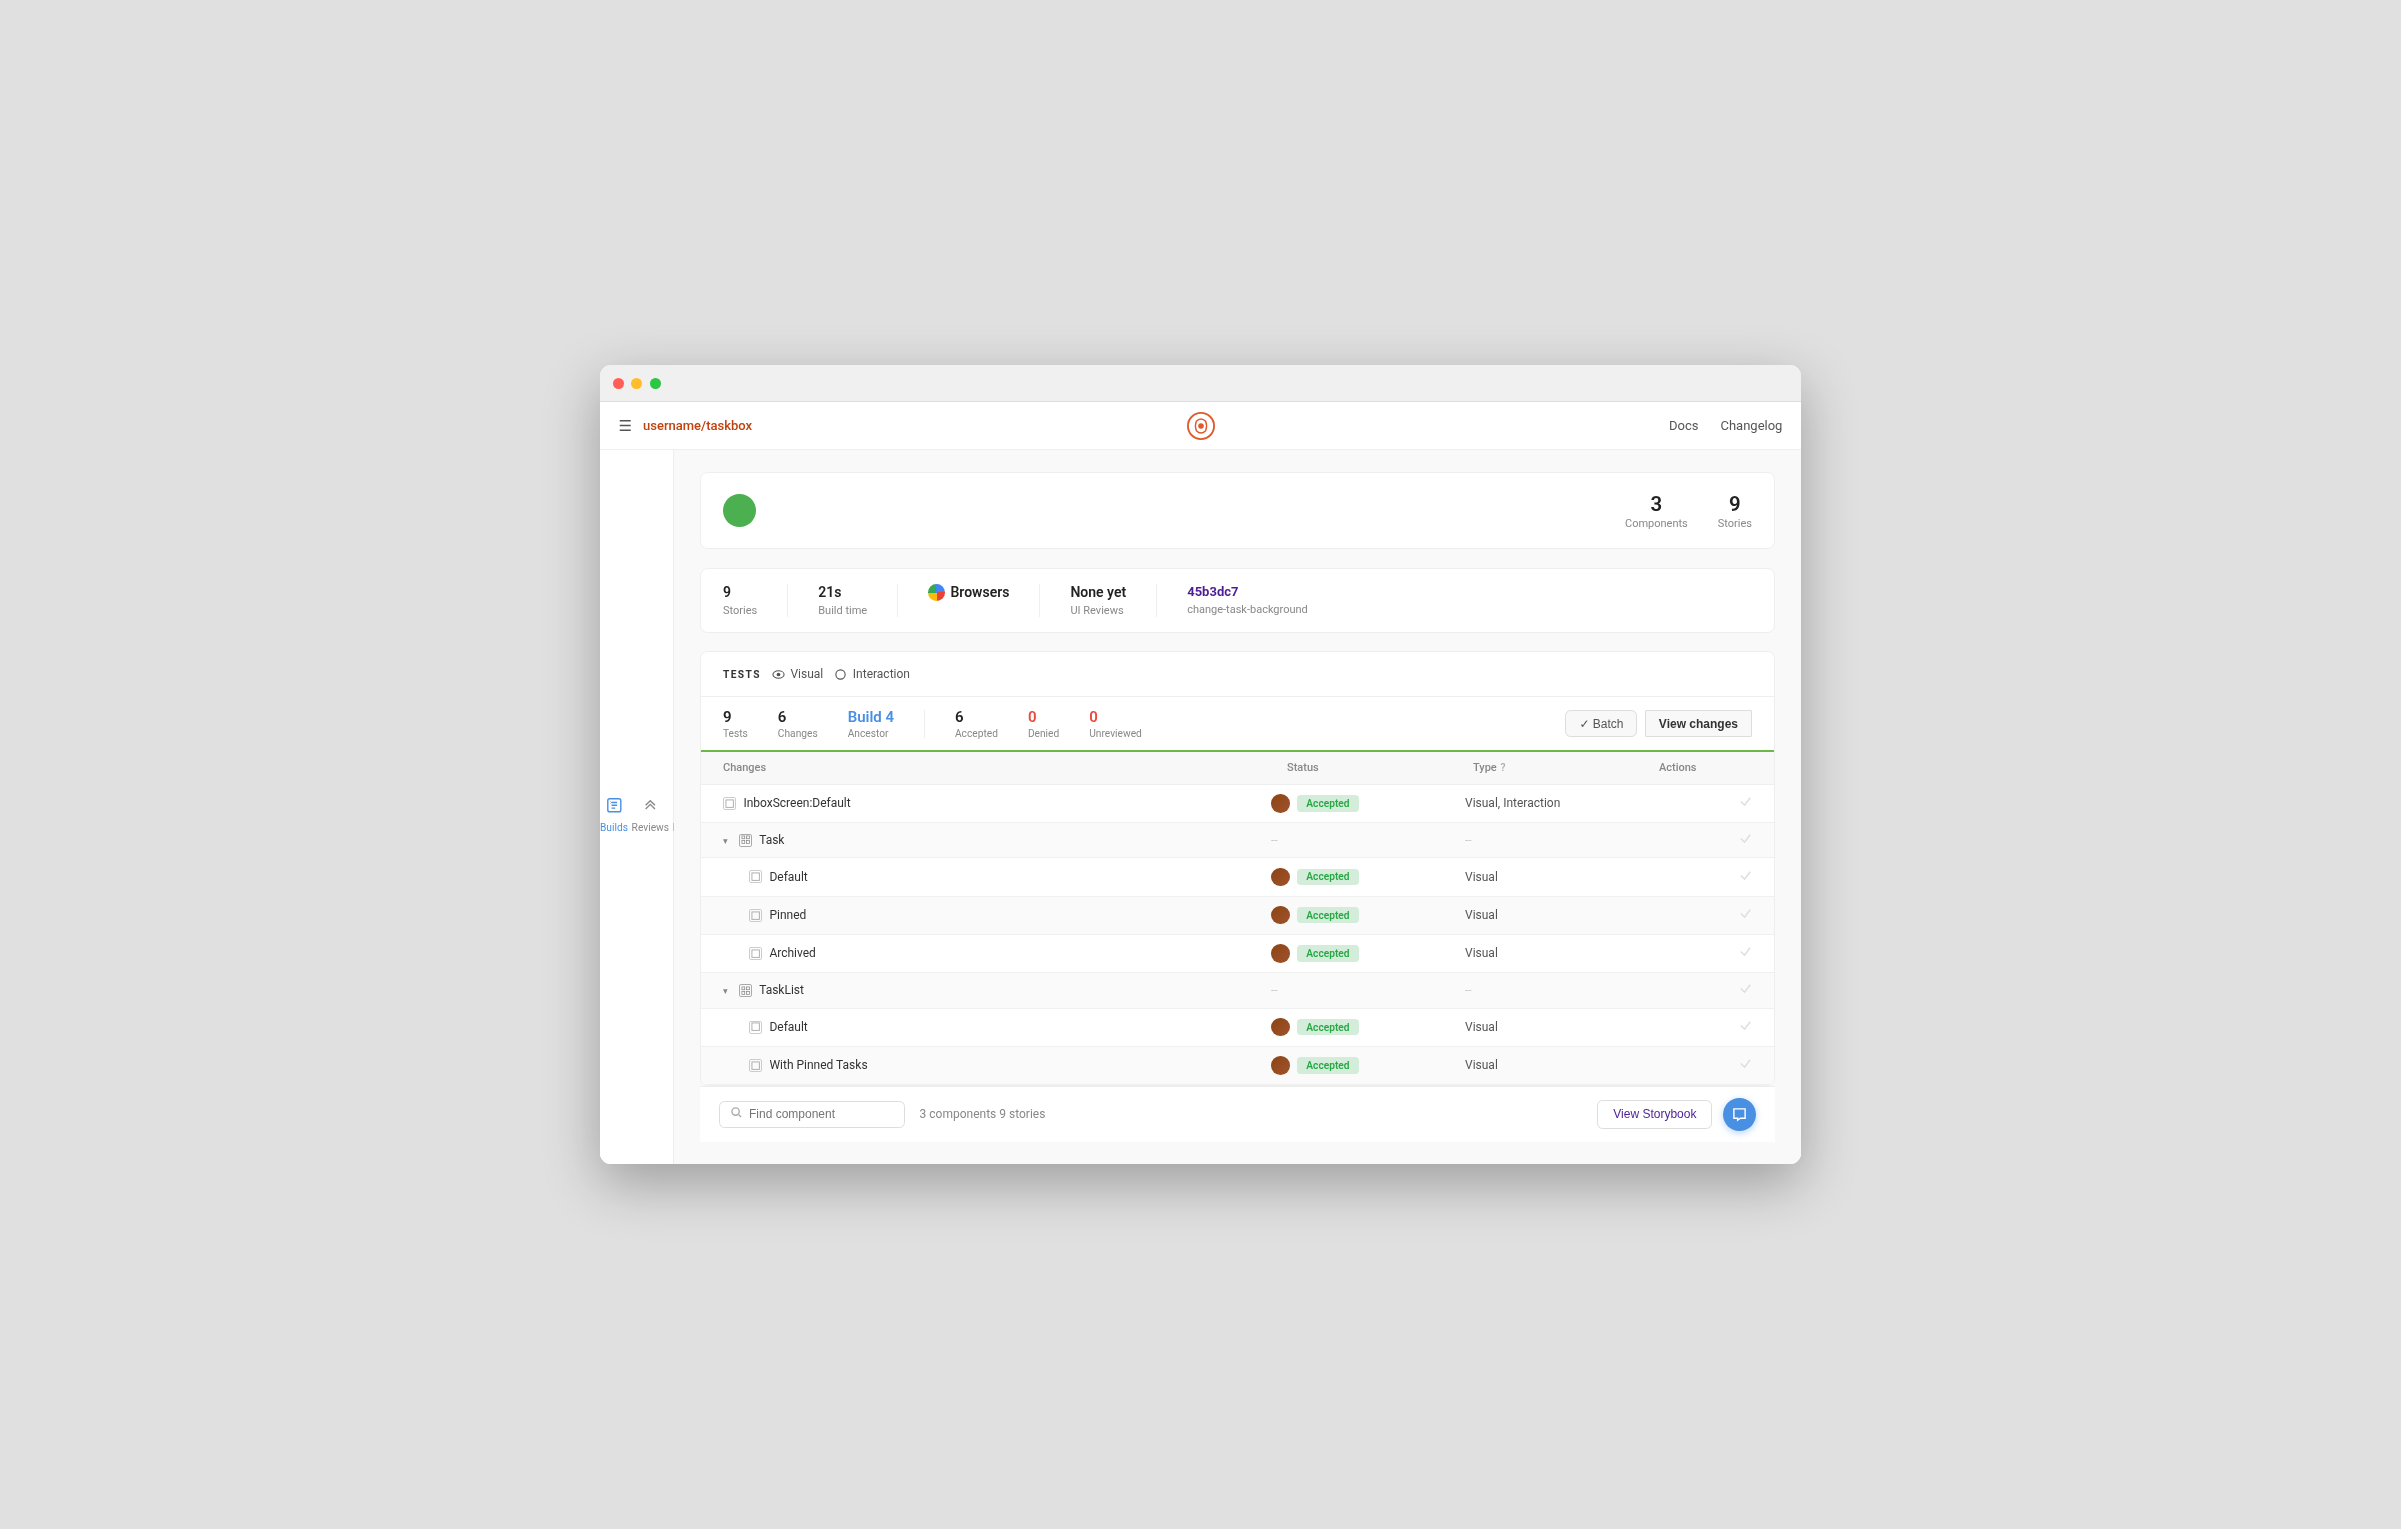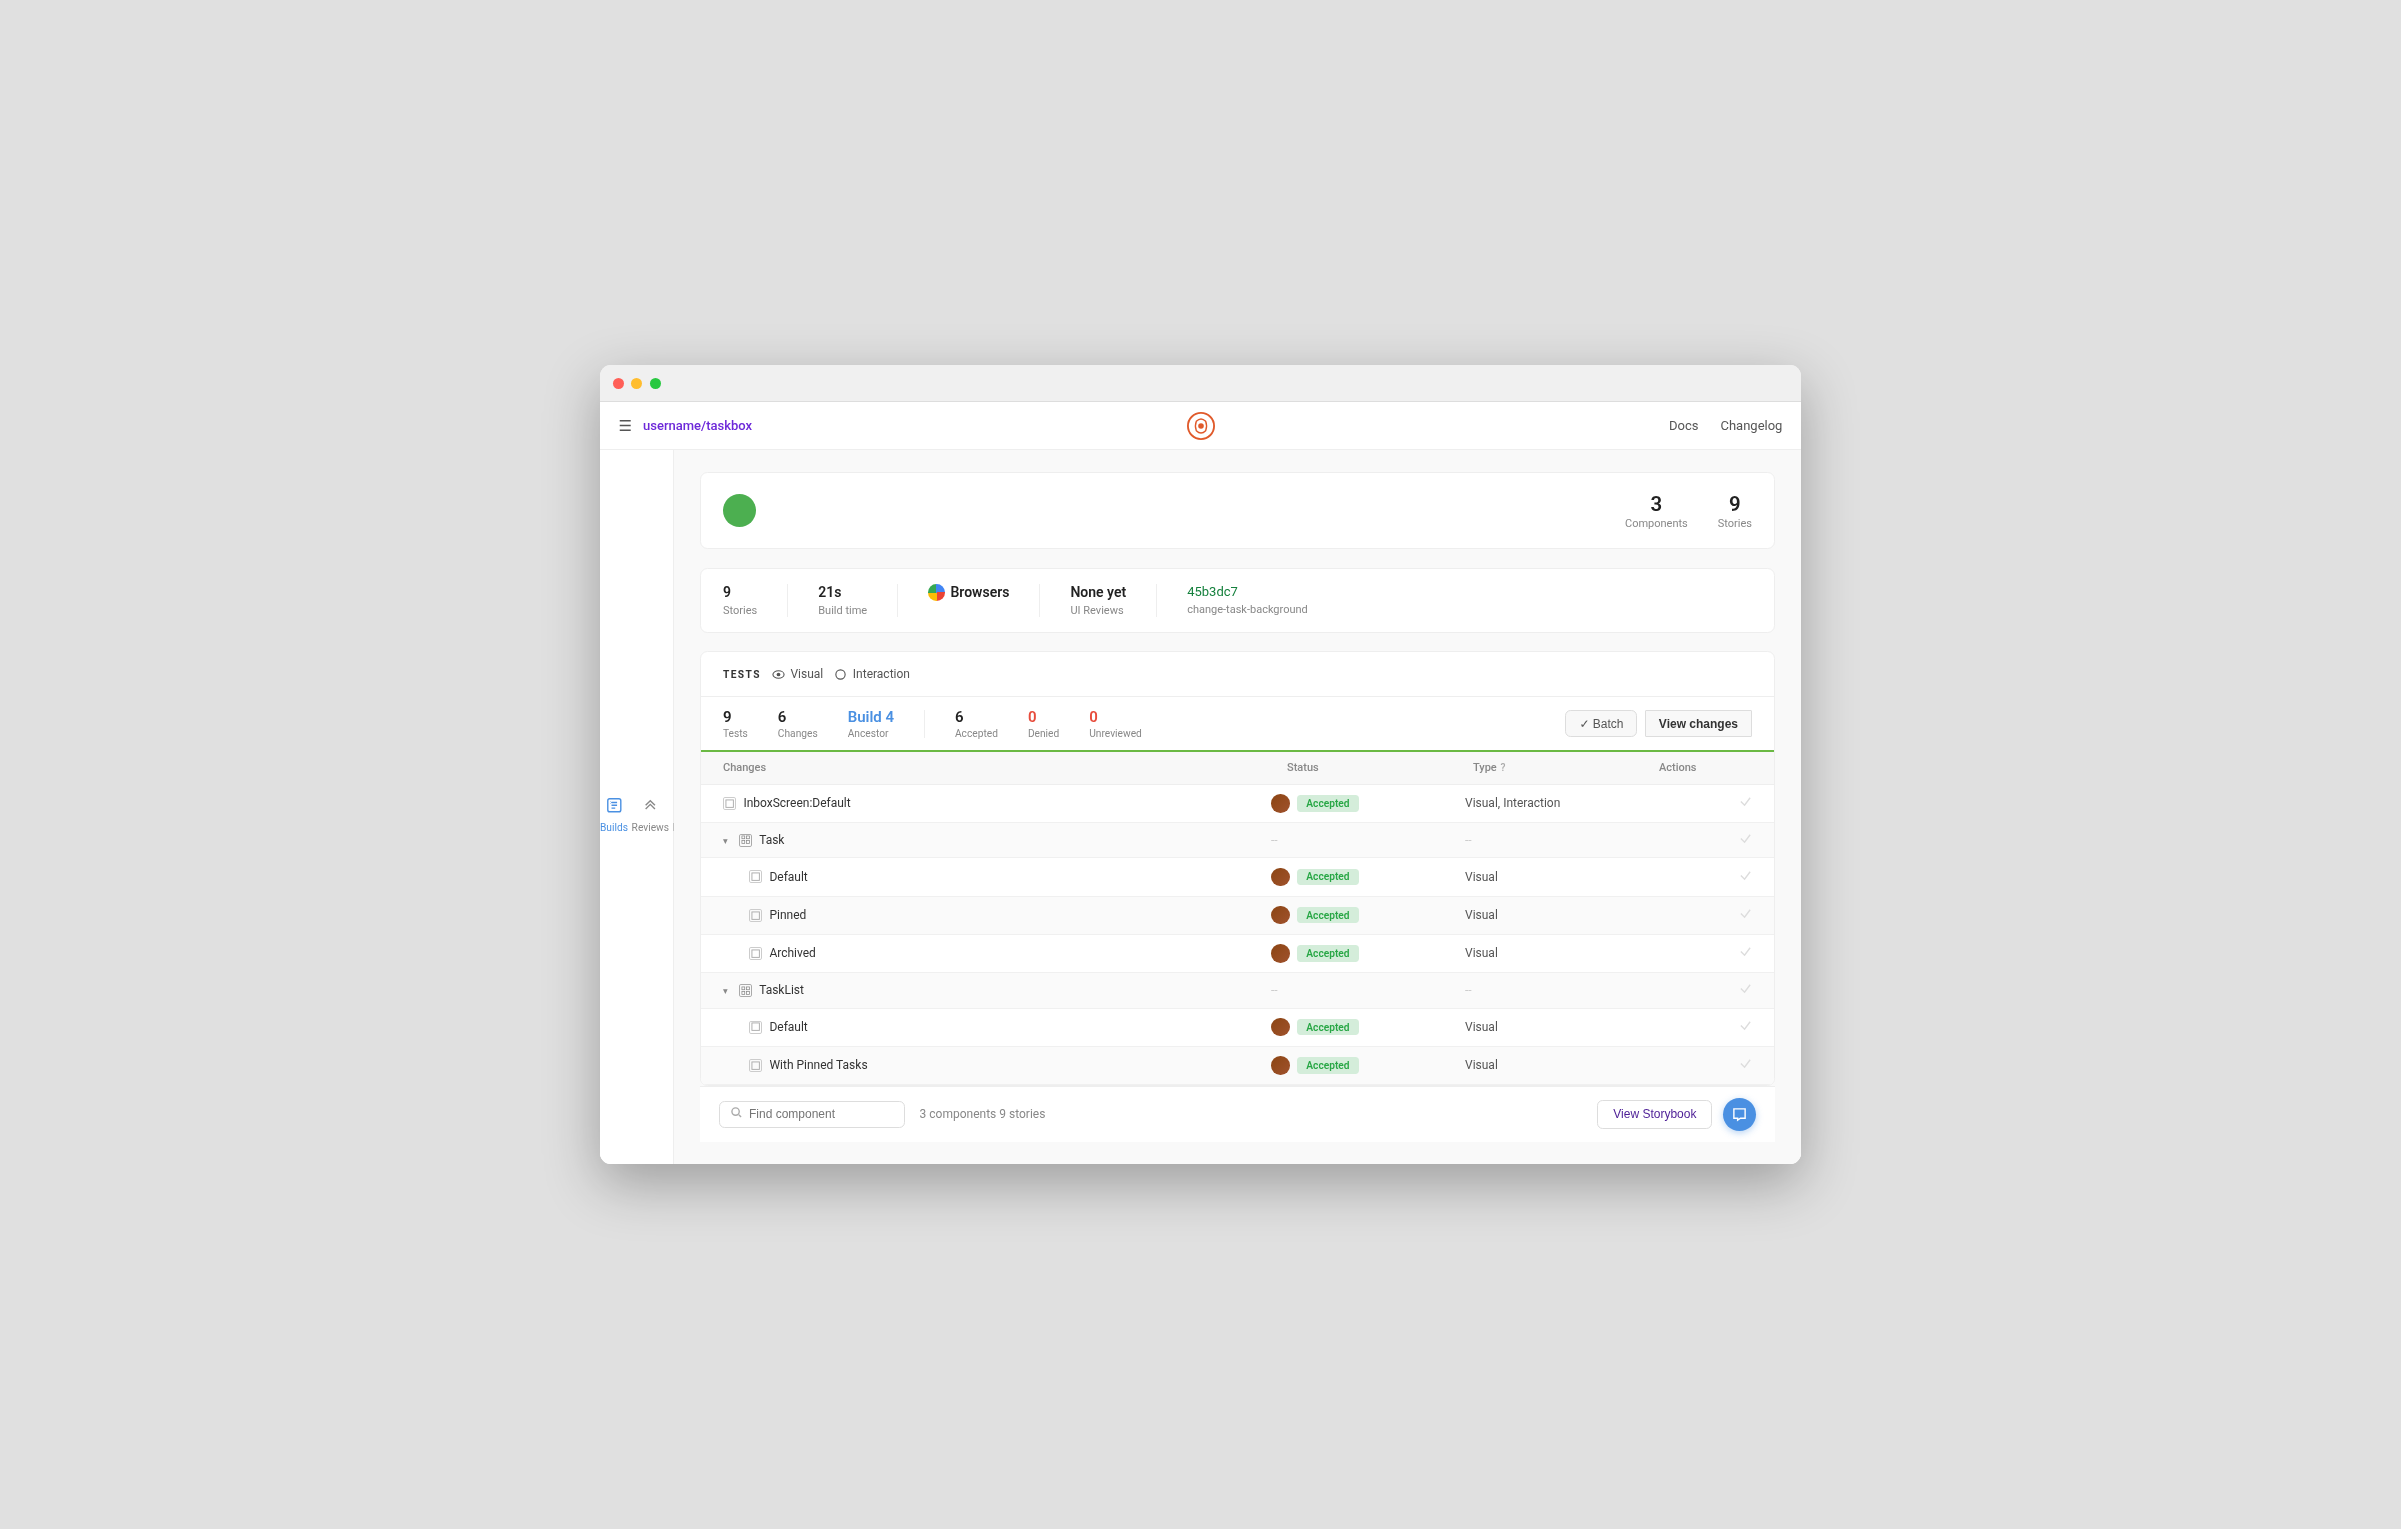--- a/index.html
+++ b/index.html
@@ -39,21 +39,21 @@
     .top-nav {
       display: flex;
       align-items: center;
       padding: 0 18.6px;
       height: 48px;
       border-bottom: 0.9px solid #eee;
       background: #fff;
       position: relative;
     }
     .nav-hamburger { color: #555; font-size: 15px; cursor: pointer; margin-right: 11px; }
-    .nav-brand { font-size: 13px; color: #6d28d9; font-weight: 500; }
+    .nav-brand { font-size: 13px; color: #c2410c; font-weight: 500; }
     .nav-logo {
       position: absolute;
       left: 50%;
       transform: translateX(-50%);
       width: 28px;
       height: 28px;
     }
     .nav-links { margin-left: auto; display: flex; gap: 22px; }
     .nav-link { font-size: 13px; color: #555; text-decoration: none; cursor: pointer; }
 
@@ -132,21 +132,21 @@
       display: flex;
       flex-direction: column;
       gap: 3.7px;
       padding-right: 30px;
       margin-right: 30px;
       border-right: 0.9px solid #eee;
     }
     .info-item:last-child { border-right: none; }
     .info-value { font-size: 14px; font-weight: 600; color: #222; }
     .info-label { font-size: 11px; color: #888; }
-    .info-link { color: #15803d; text-decoration: none; font-size: 13px; }
+    .info-link { color: #4c1d95; text-decoration: none; font-size: 13px; font-weight: bold; }
     .info-sub { font-size: 11px; color: #888; }
 
     
     .tests-section {
       background: #fff;
       border: 0.9px solid #eee;
       border-radius: 7.4px;
       overflow: hidden;
     }
     .tests-header {

